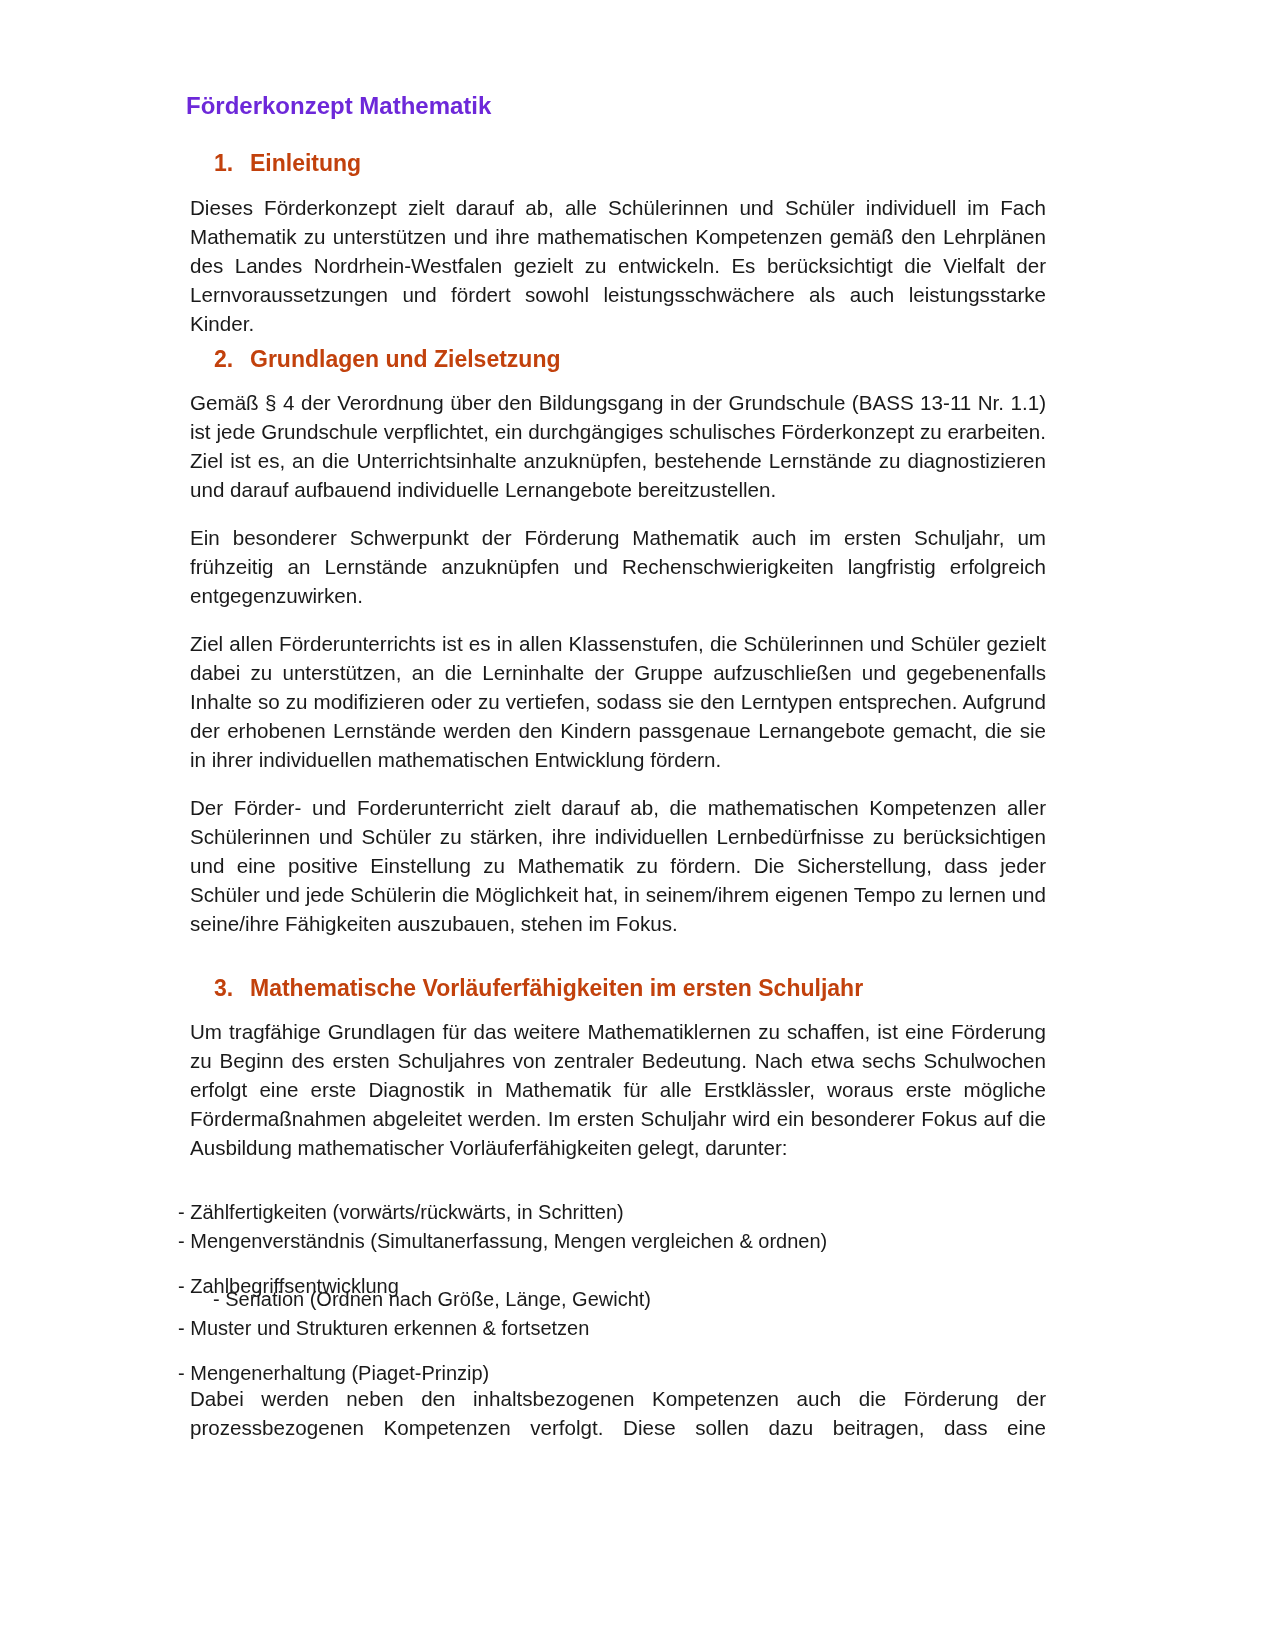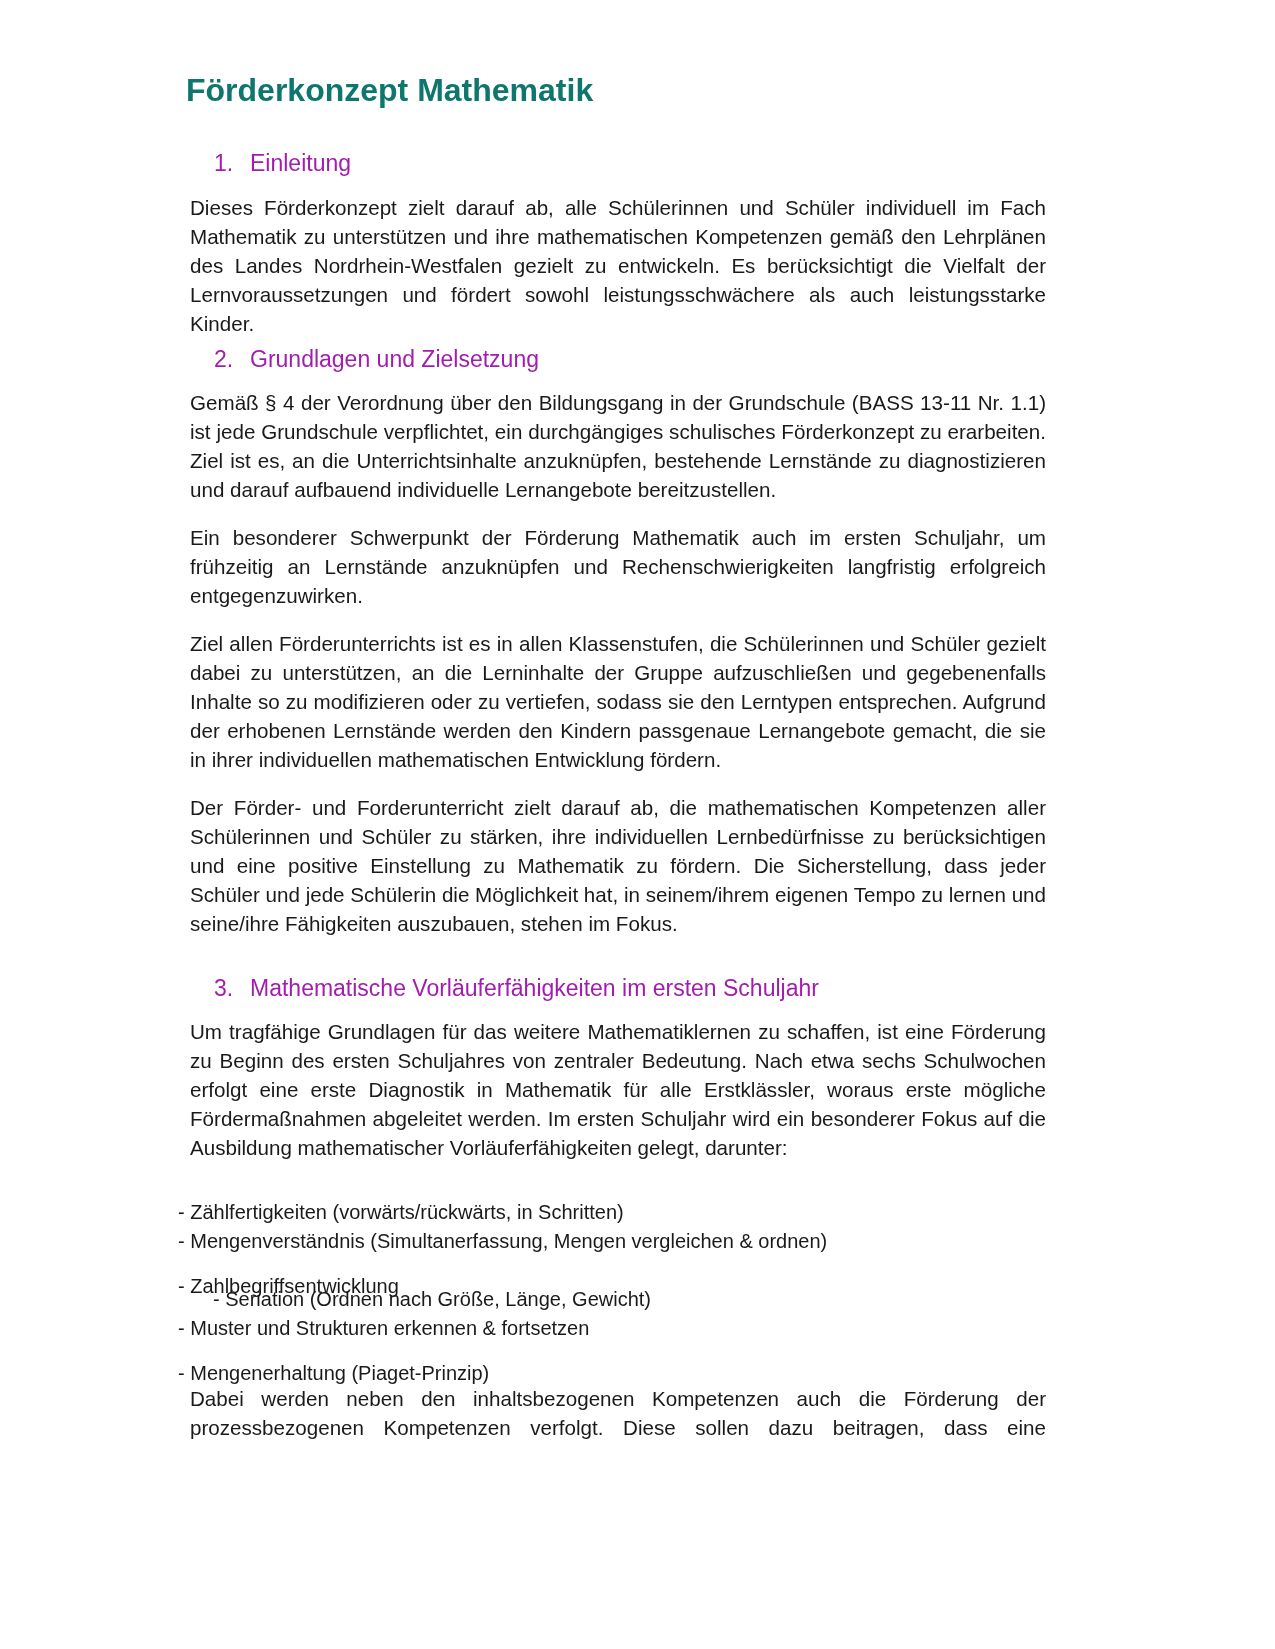--- a/index.html
+++ b/index.html
@@ -3,27 +3,27 @@
 <meta charset="utf-8">
 <style>
   html, body { margin: 0; padding: 0; background: #ffffff; }
   body { width: 1275px; height: 1649px; position: relative; overflow: hidden; }
   .page {
     position: absolute; left: 178px; top: 0; width: 856px;
     font-family: "Liberation Sans", sans-serif;
     color: #1a1a1a;
   }
   .title {
-    position: absolute; left: 8px; top: 72px;
-    font-size: 32px; font-weight: bold; color: #0f766e;
+    position: absolute; left: 8px; top: 92px;
+    font-size: 24px; font-weight: bold; color: #6d28d9;
     white-space: nowrap; letter-spacing: 0px;
   }
   .h {
     position: absolute; left: 36px;
-    font-size: 23px; font-weight: normal; color: #a21caf;
+    font-size: 23px; font-weight: bold; color: #c2410c;
     white-space: nowrap;
   }
   .h .num { display: inline-block; width: 36px; }
   .p {
     position: absolute; left: 0; width: 856px;
     font-size: 20.6px; line-height: 29px;
     text-align: justify; text-align-last: left;
     margin: 12px;
   }
   .p.keep { text-align-last: justify; }

